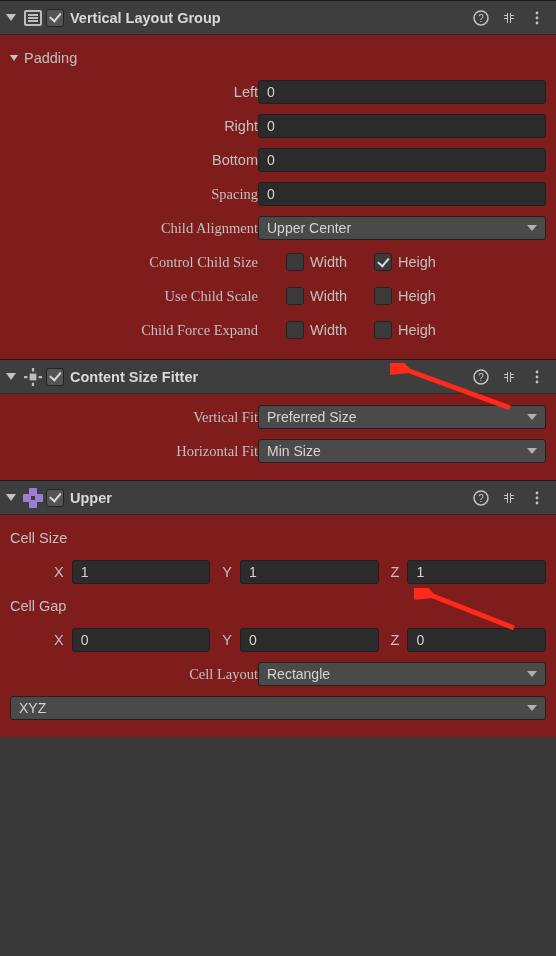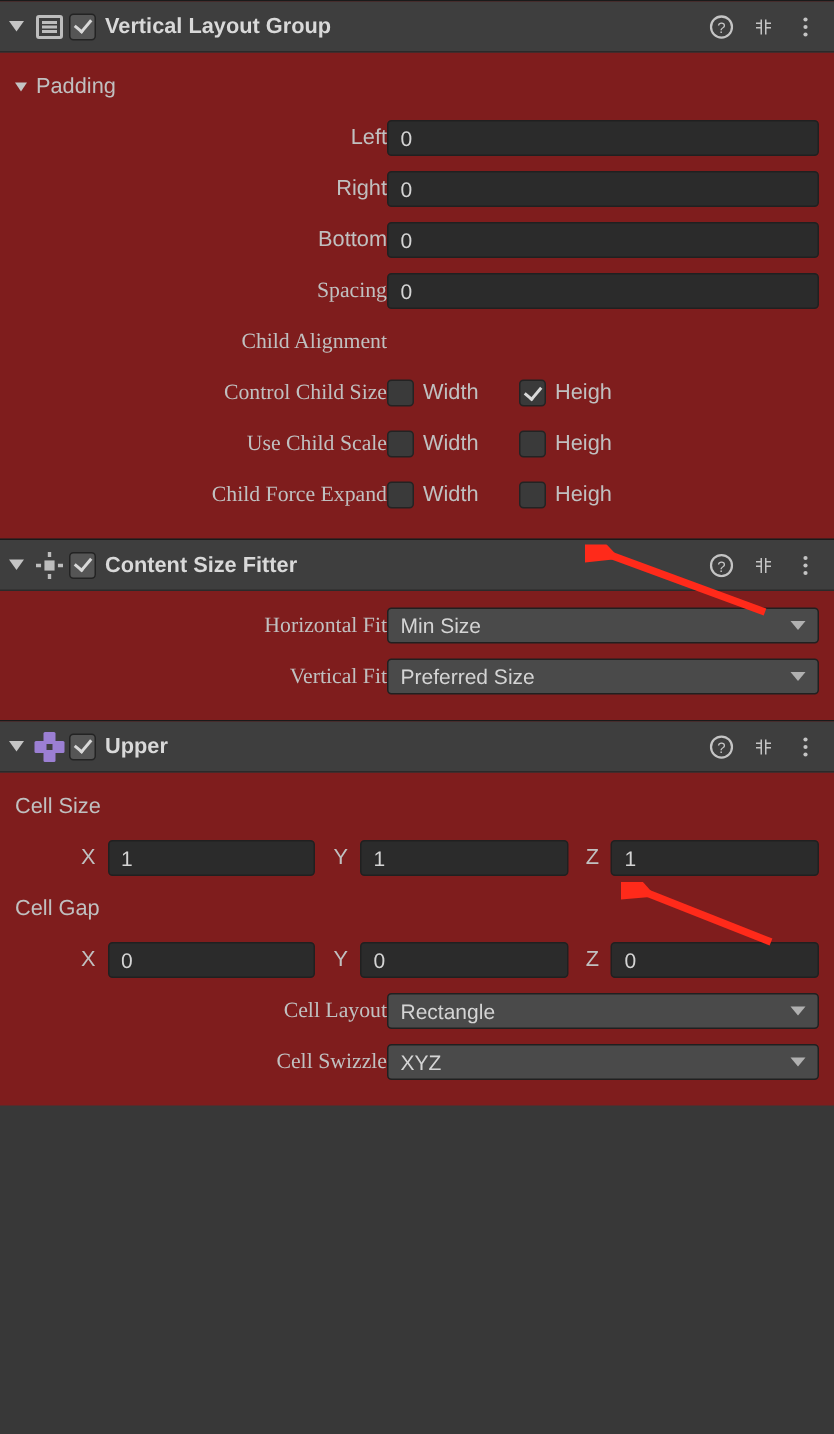--- a/index.html
+++ b/index.html
@@ -122,20 +122,21 @@
     width: 0; height: 0;
     border-left: 5px solid transparent;
     border-right: 5px solid transparent;
     border-top: 6px solid #b0b0b0;
   }
   .chk-pair {
     display: flex;
     align-items: center;
     gap: 6px;
     flex: 1;
+    margin-left: 28px;
   }
   .chk-pair .plabel { color: #c0c0c0; width: 58px; }
   .vec3 {
     display: flex;
     align-items: center;
     flex: 1;
     gap: 6px;
   }
   .vec3 .axis { color: #c0c0c0; padding: 0 2px 0 6px; }
   .vec3 .axis:first-child { padding-left: 0; }
@@ -218,20 +219,26 @@
     <div class="row">
       <div class="label label-col indent2">Bottom</div>
       <div class="field-col"><input class="num-input" value="0" style=""></div>
     </div>
     <div class="row">
       <div class="label label-col indent1">Spacing</div>
       <div class="field-col"><input class="num-input" value="0" style=""></div>
     </div>
     <div class="row">
       <div class="label label-col indent1">Child Alignment</div>
+      <div class="field-col">
+        <div class="drop">
+          <span>Upper Center</span>
+          <span class="caret"></span>
+        </div>
+      </div>
     </div>
     <div class="row">
       <div class="label label-col indent1">Control Child Size</div>
       <div class="field-col chk-pair">
         <div class="chk small"></div>
         <div class="plabel">Width</div>
         <div class="chk small checked"></div>
         <div class="plabel">Heigh</div>
       </div>
     </div>
@@ -282,33 +289,33 @@
     <div class="hdr-btn">
       <svg viewBox="0 0 16 16">
             <circle cx="8" cy="3" r="1.4"></circle>
             <circle cx="8" cy="8" r="1.4"></circle>
             <circle cx="8" cy="13" r="1.4"></circle>
           </svg>
     </div>
   </div>
   <div class="comp-body">
     <div class="row">
+      <div class="label label-col indent1">Vertical Fit</div>
+      <div class="field-col">
+        <div class="drop">
+          <span>Preferred Size</span>
+          <span class="caret"></span>
+        </div>
+      </div>
+    </div>
+    <div class="row">
       <div class="label label-col indent1">Horizontal Fit</div>
       <div class="field-col">
         <div class="drop">
           <span>Min Size</span>
-          <span class="caret"></span>
-        </div>
-      </div>
-    </div>
-    <div class="row">
-      <div class="label label-col indent1">Vertical Fit</div>
-      <div class="field-col">
-        <div class="drop">
-          <span>Preferred Size</span>
           <span class="caret"></span>
         </div>
       </div>
     </div>
   </div>
 </div>
 
 <div class="component">
   <div class="comp-header">
     <div class="fold"></div>
@@ -372,21 +379,20 @@
     <div class="row">
       <div class="label label-col indent1">Cell Layout</div>
       <div class="field-col">
         <div class="drop">
           <span>Rectangle</span>
           <span class="caret"></span>
         </div>
       </div>
     </div>
     <div class="row">
-      <div class="label label-col indent1">Cell Swizzle</div>
       <div class="field-col">
         <div class="drop">
           <span>XYZ</span>
           <span class="caret"></span>
         </div>
       </div>
     </div>
   </div>
 </div>
 

